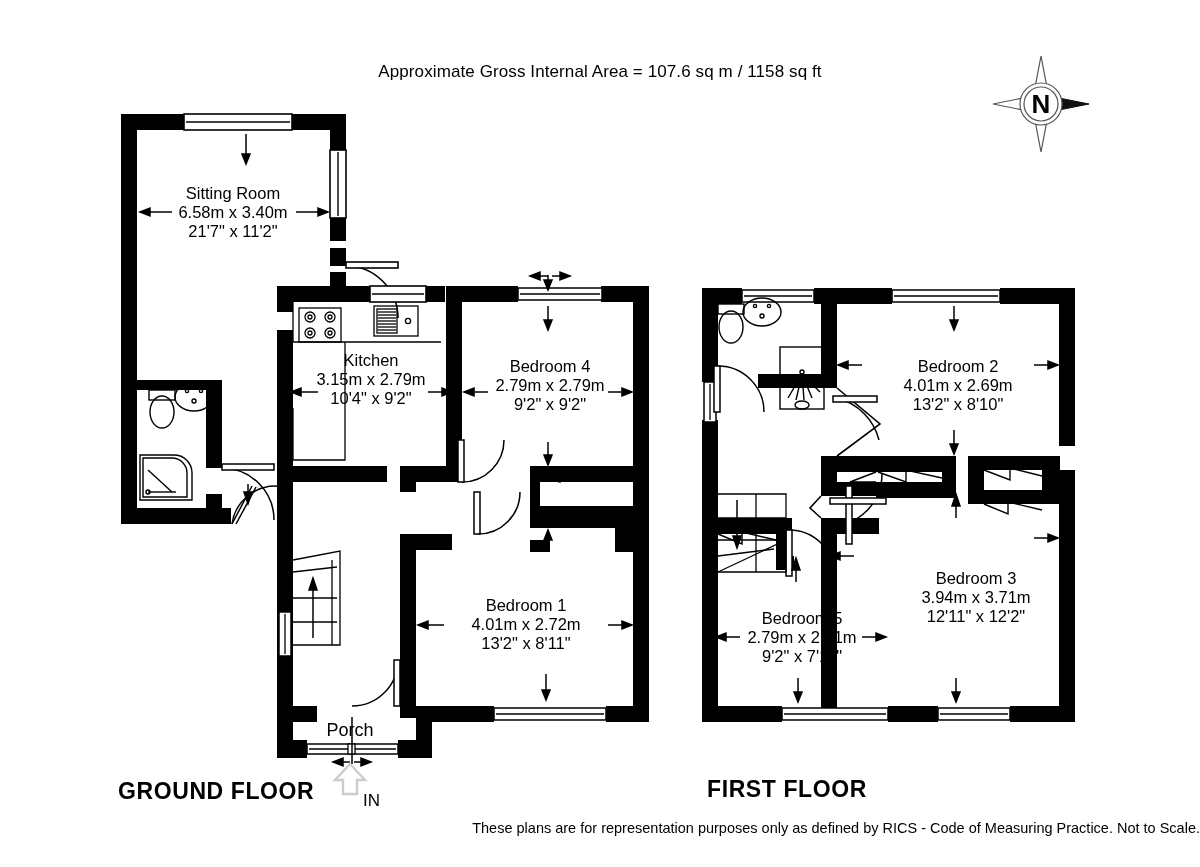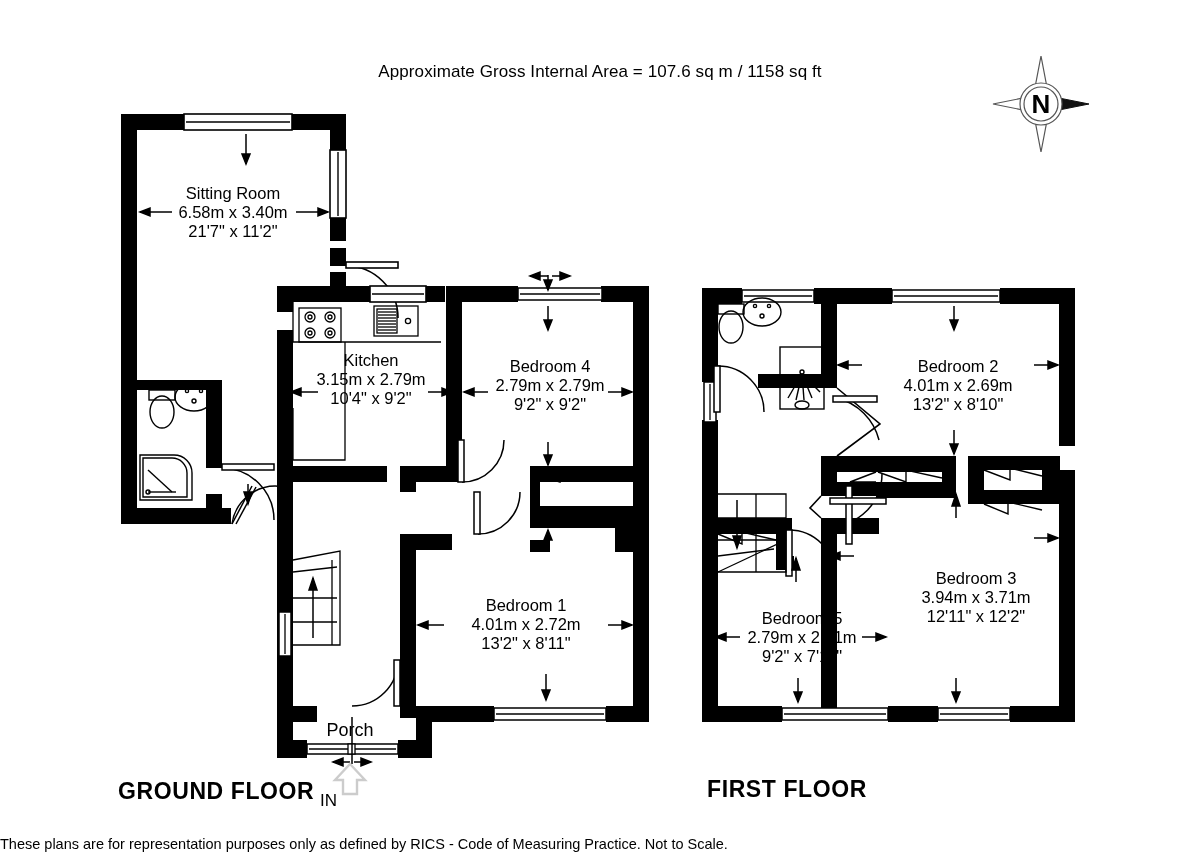--- a/index.html
+++ b/index.html
@@ -36,32 +36,31 @@
     font-size: 23px;
     font-weight: bold;
     letter-spacing: 0.6px;
   }
   #ground-floor-label { left: 118px; top: 778px; }
   #first-floor-label  { left: 707px; top: 776px; }
   .footer {
     position: absolute;
     left: 0;
     width: 1200px;
-    text-align: left;
+    text-align: right;
     font-size: 14.5px;
-    margin-top: 16px;
   }
   #footer-line1 { top: 820px; }
   #footer-line2 { top: 840px; }
   #in-label {
     position: absolute;
     left: 320px;
     top: 791px;
     width: 60px;
-    text-align: left;
+    text-align: right;
     font-size: 17px;
   }
   svg { display: block; }
   .rmname  { font-family: "Liberation Sans", sans-serif; font-size: 16.5px; text-anchor: middle; fill:#000; }
   .rmdim   { font-family: "Liberation Sans", sans-serif; font-size: 16.5px; text-anchor: middle; fill:#000; }
   .compass-n { font-family: "Liberation Sans", sans-serif; font-size: 26px; font-weight: bold; text-anchor: middle; fill:#000; }
 </style>
 </head>
 <body>
 

